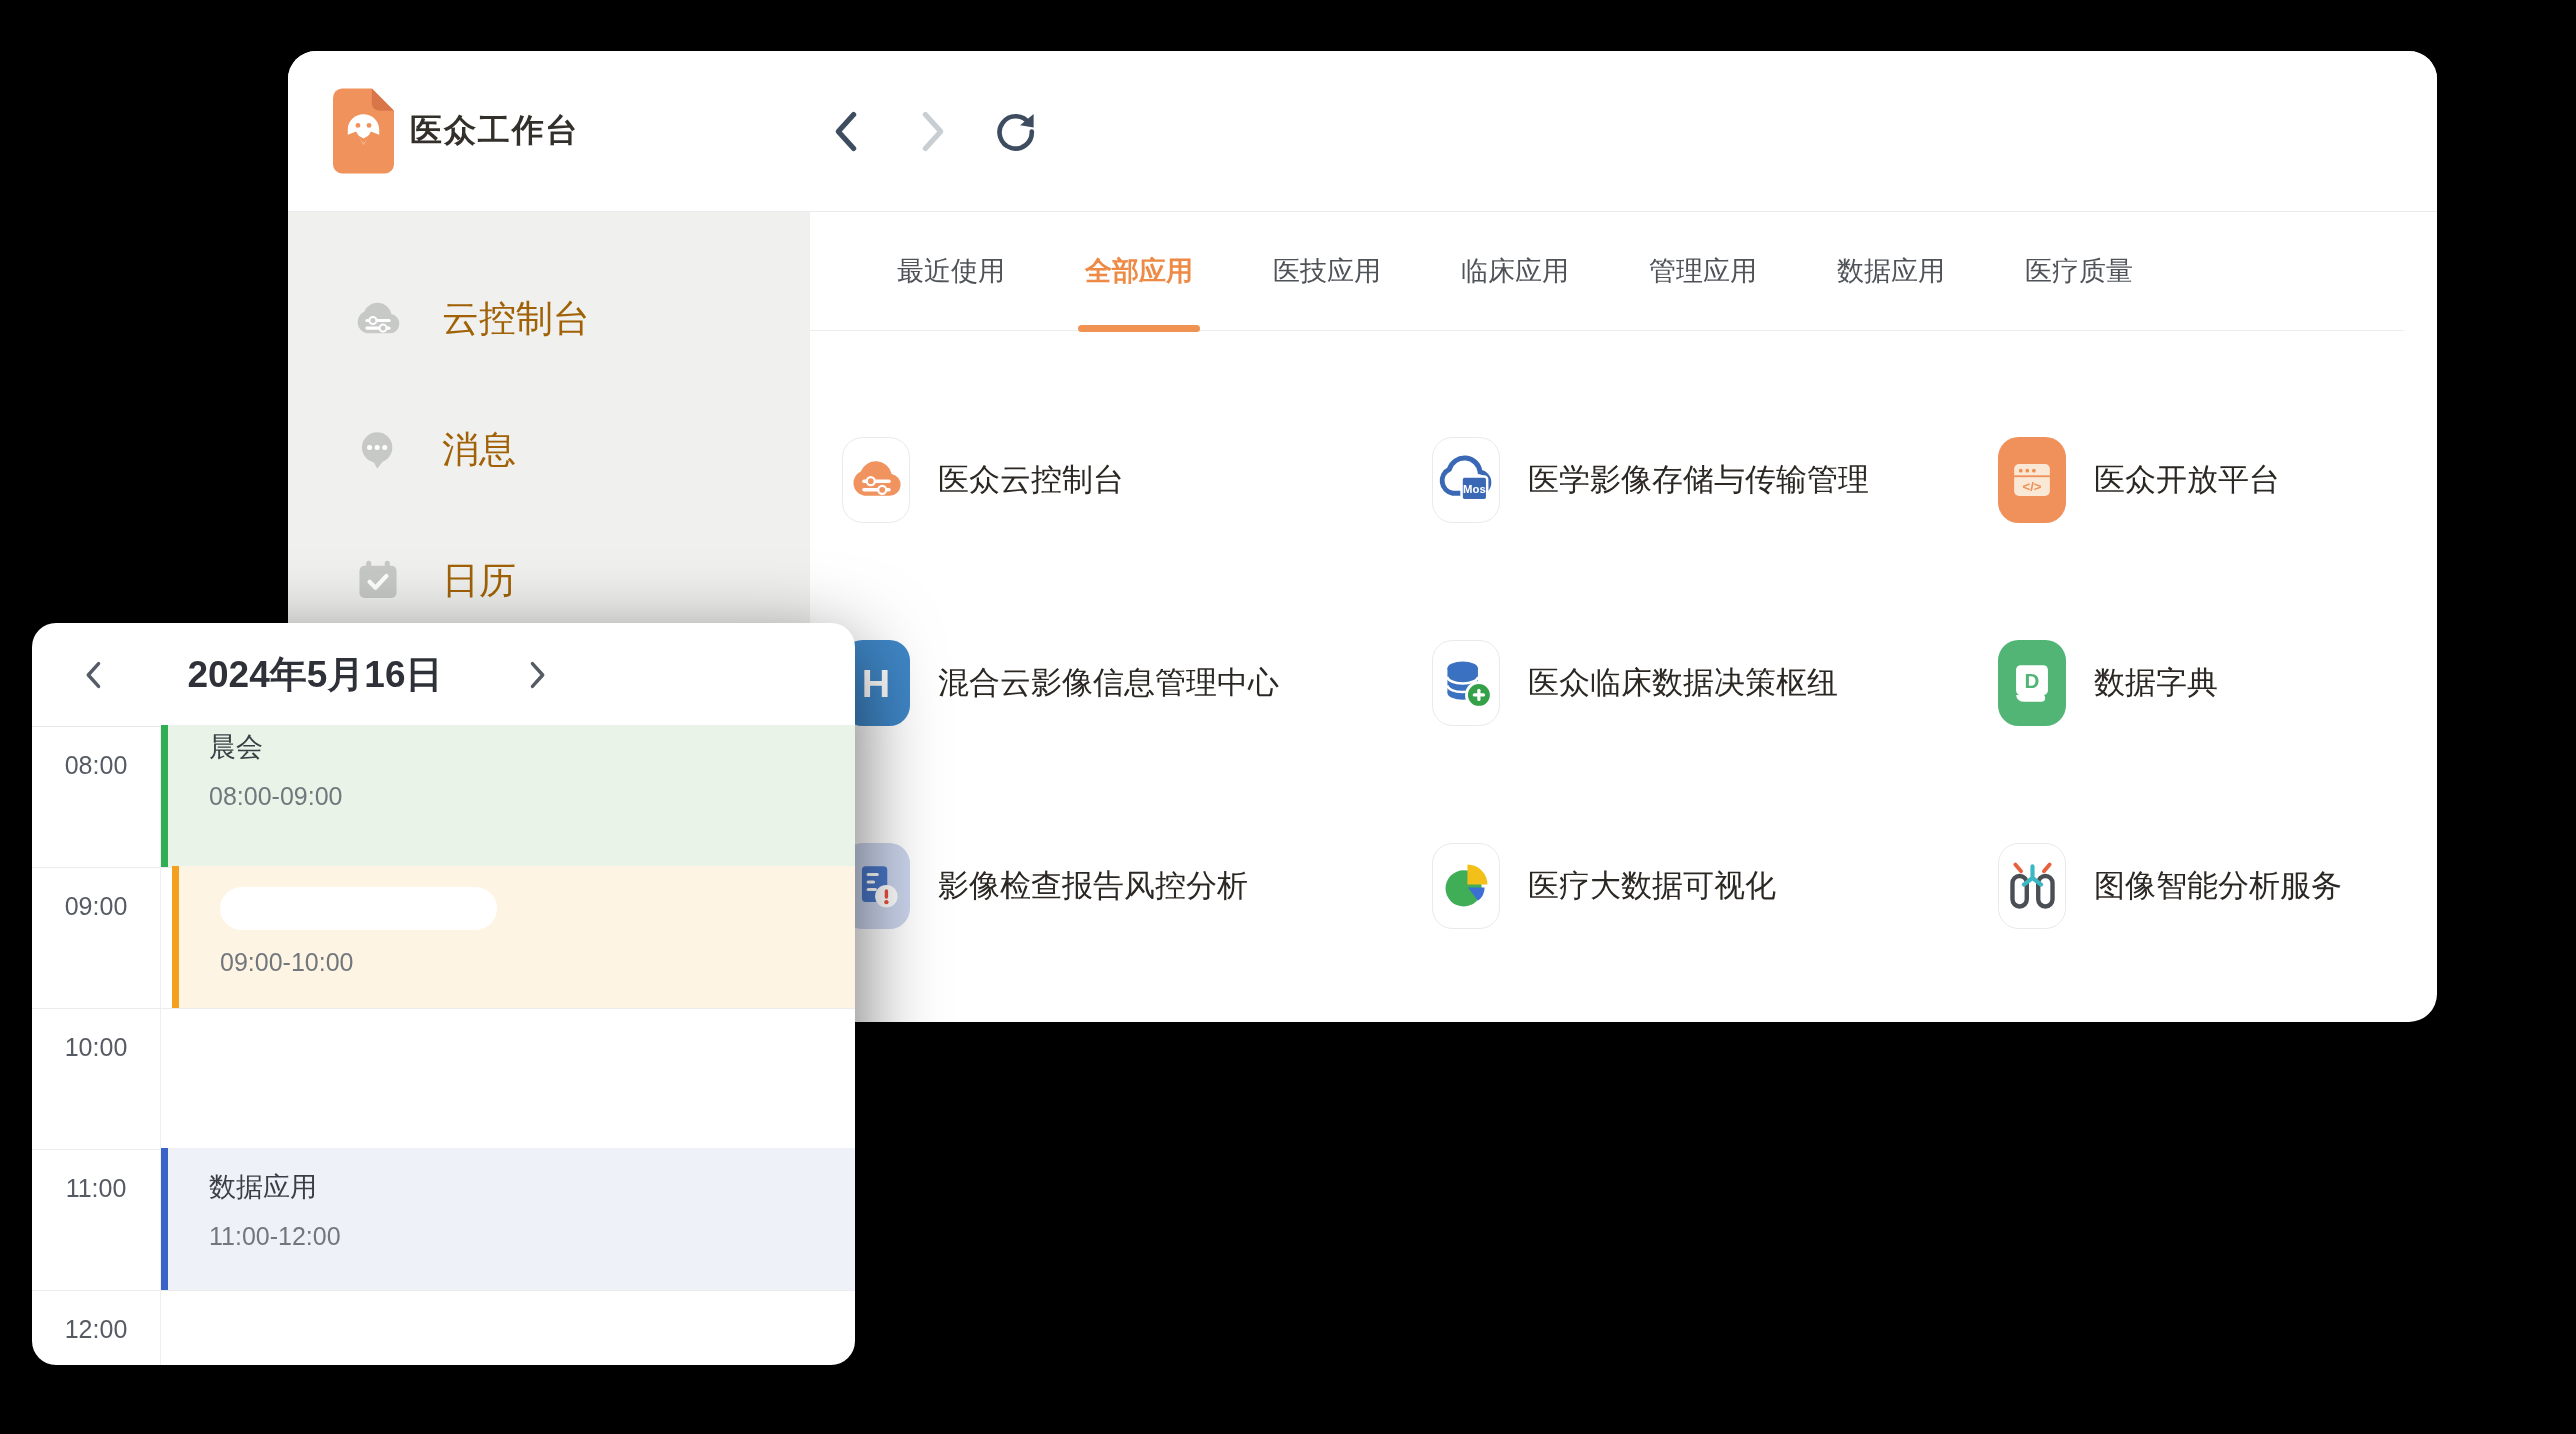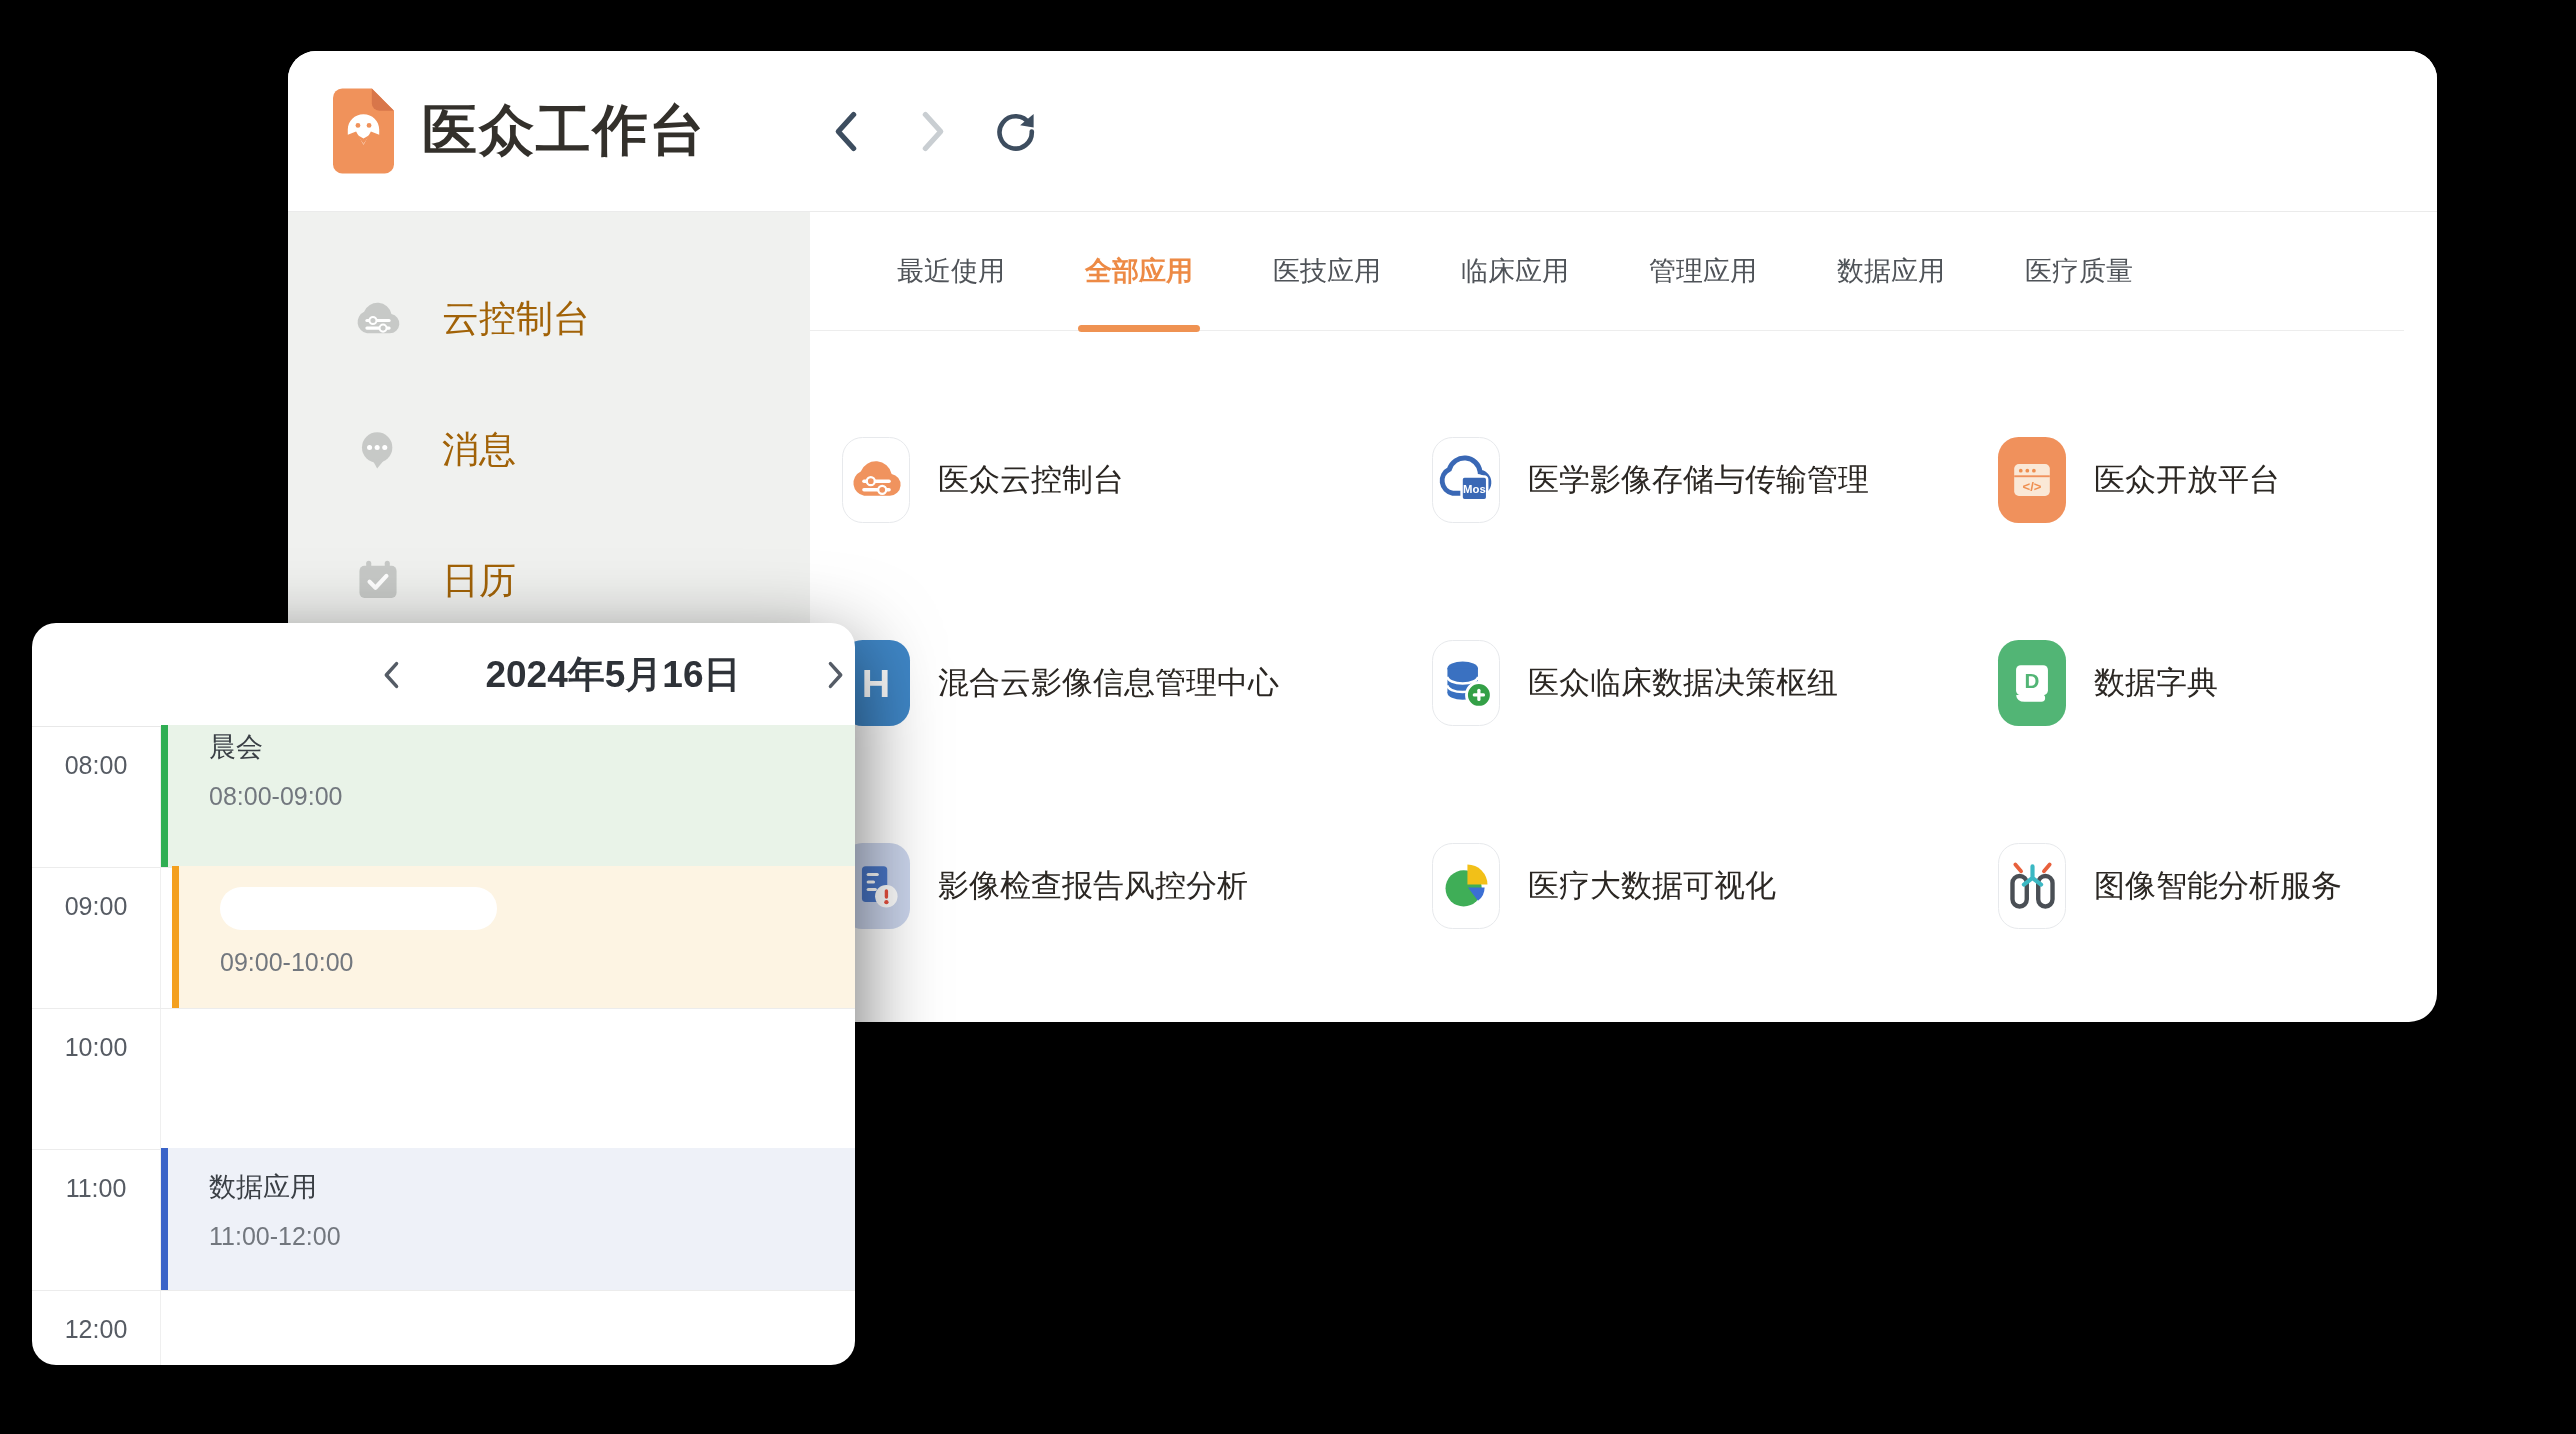--- a/index.html
+++ b/index.html
@@ -11,21 +11,21 @@
   .main-window{
     position:absolute;left:288px;top:51px;width:2149px;height:971px;
     background:#fff;border-radius:28px;overflow:hidden;
     box-shadow:0 22.3px 74px rgba(0,0,0,.55);
   }
   .app-header{
     height:160px;display:flex;align-items:center;background:#fff;
     border-bottom:1.9px solid #ebebeb;position:relative;
   }
   .logo{margin-left:45px;width:61px;height:86px;flex:0 0 auto;}
-  .app-title{margin-left:28px;font-size:55px;font-weight:700;color:#33302b;letter-spacing:1.9px;}
+  .app-title{margin-left:16px;font-size:32px;font-weight:700;color:#33302b;letter-spacing:1.9px;}
   .nav-group{position:absolute;left:538px;top:0;height:100%;display:flex;align-items:center;gap:41px;}
   .nav-btn{width:43px;height:43px;display:flex;align-items:center;justify-content:center;cursor:pointer;}
   
   .window-body{display:flex;height:809px;}
   .sidebar{width:522px;background:#f0f1ef;padding-top:41px;flex:0 0 auto;}
   .side-item{height:131px;display:flex;align-items:center;padding-left:63px;gap:37px;cursor:pointer;}
   .side-item .side-label{font-size:37px;color:#a16207;font-weight:500;}
   .side-icon{width:54px;height:54px;}
   .content{flex:1;min-width:0;}
   
@@ -45,21 +45,21 @@
   .app-icon{width:68px;height:86px;border-radius:20.5px;flex:0 0 auto;
             display:flex;align-items:center;justify-content:center;}
   .app-icon.framed{background:#fff;border:1.9px solid #e7e9ec;box-sizing:border-box;}
   .app-label{font-size:31px;color:#2b2723;font-weight:500;white-space:nowrap;}
   
   .calendar{
     position:absolute;left:32px;top:623px;width:823px;height:742px;background:#fff;
     border-radius:24px;overflow:hidden;box-shadow:0 26px 84px rgba(0,0,0,.6);
     display:flex;flex-direction:column;
   }
-  .cal-header{height:103px;display:flex;align-items:center;border-bottom:1.9px solid #e8e8e8;flex:0 0 auto;justify-content:flex-end;}
+  .cal-header{height:103px;display:flex;align-items:center;border-bottom:1.9px solid #e8e8e8;flex:0 0 auto;}
   .cal-chev{width:41px;height:41px;display:flex;align-items:center;justify-content:center;cursor:pointer;}
   .cal-chev.left{margin-left:41px;}
   .cal-date{width:354px;text-align:center;font-size:37px;font-weight:600;color:#2e3238;margin-left:24px;}
   .cal-chev.right{margin-left:24px;}
   .cal-body{flex:1;display:flex;flex-direction:column;}
   .hour-row{height:141px;display:flex;border-bottom:1.9px solid #ececec;box-sizing:border-box;flex:0 0 auto;}
   .hour-row.last{flex:1;border-bottom:none;}
   .gutter{width:129px;flex:0 0 auto;border-right:1.9px solid #efefef;box-sizing:border-box;
           text-align:center;padding-top:24px;font-size:25px;color:#565b63;}
   .slot{flex:1;position:relative;}

